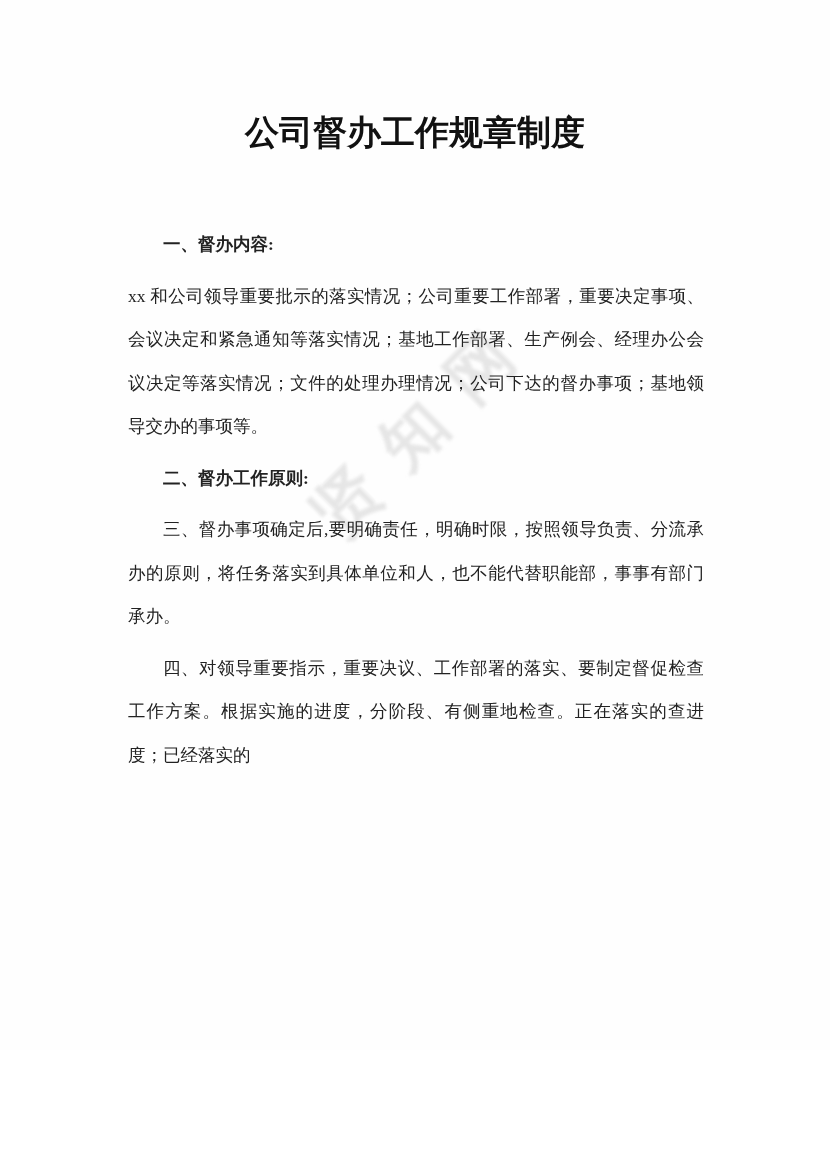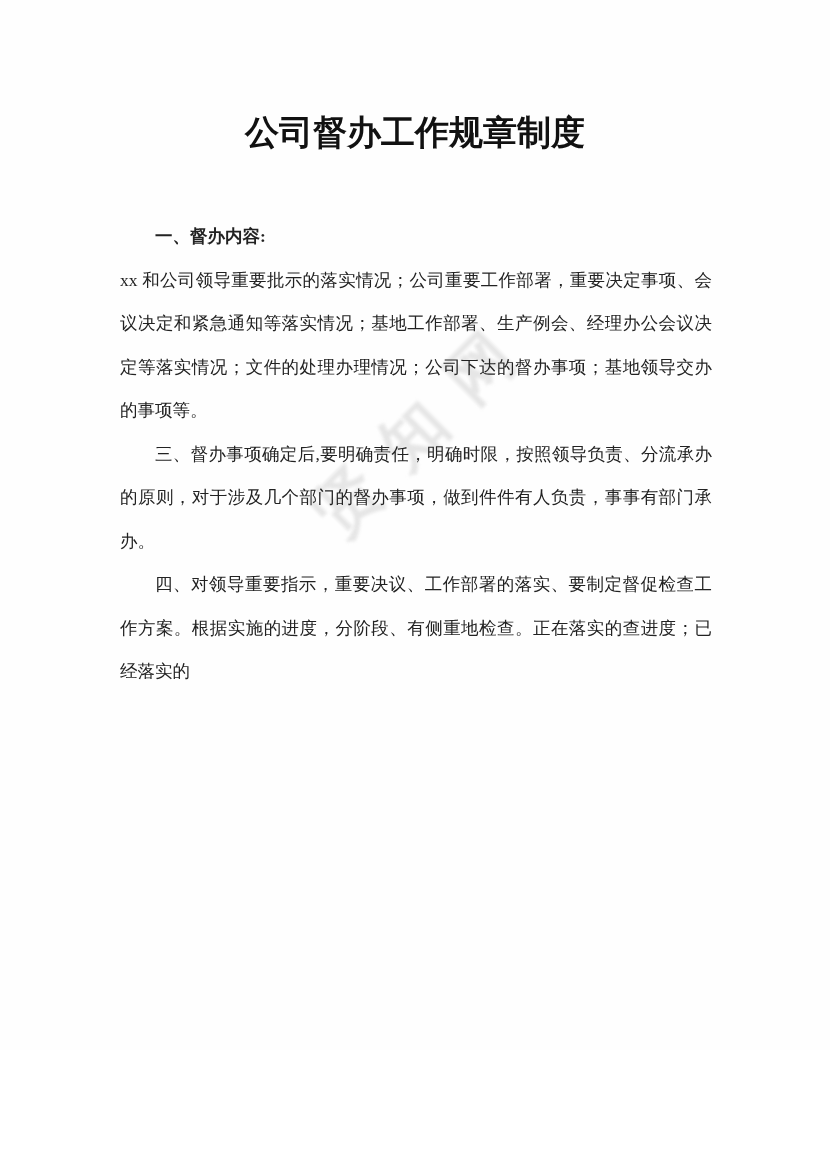--- a/index.html
+++ b/index.html
@@ -57,21 +57,21 @@
     left: 120px;
     width: 592px;
     top: 215px;
     font-size: 17.5px;
     line-height: 43.5px;
     text-align: justify;
     color: var(--text, #222222);
   }
 
   .blk {
-    margin: 0;
+    margin: 8px;
     padding: 0;
     text-indent: 35px;
   }
   .heading { font-weight: bold; }
   .no-indent { text-indent: 0; font-family: Liberation Serif, serif; }
 </style>
 </head>
 <body>
 
 <div class="page">
@@ -80,22 +80,23 @@
 
   <div class="watermark wm-bottom">贤知网</div>
 
   <h1 class="doc-title">公司督办工作规章制度</h1>
 
   <div class="doc-body">
     <p class="blk heading">一、督办内容:</p>
 
     <p class="blk para no-indent">xx 和公司领导重要批示的落实情况；公司重要工作部署，重要决定事项、会议决定和紧急通知等落实情况；基地工作部署、生产例会、经理办公会议决定等落实情况；文件的处理办理情况；公司下达的督办事项；基地领导交办的事项等。</p>
 
+    <p class="blk heading">二、督办工作原则:</p>
 
 
 
 
-    <p class="blk para">三、督办事项确定后,要明确责任，明确时限，按照领导负责、分流承办的原则，对于涉及几个部门的督办事项，做到件件有人负贵，事事有部门承办。</p>
+    <p class="blk para">三、督办事项确定后,要明确责任，明确时限，按照领导负责、分流承办的原则，将任务落实到具体单位和人，也不能代替职能部，事事有部门承办。</p>
 
     <p class="blk para">四、对领导重要指示，重要决议、工作部署的落实、要制定督促检查工作方案。根据实施的进度，分阶段、有侧重地检查。正在落实的查进度；已经落实的</p>
   </div>
 
 </div>
 
 </body></html>

